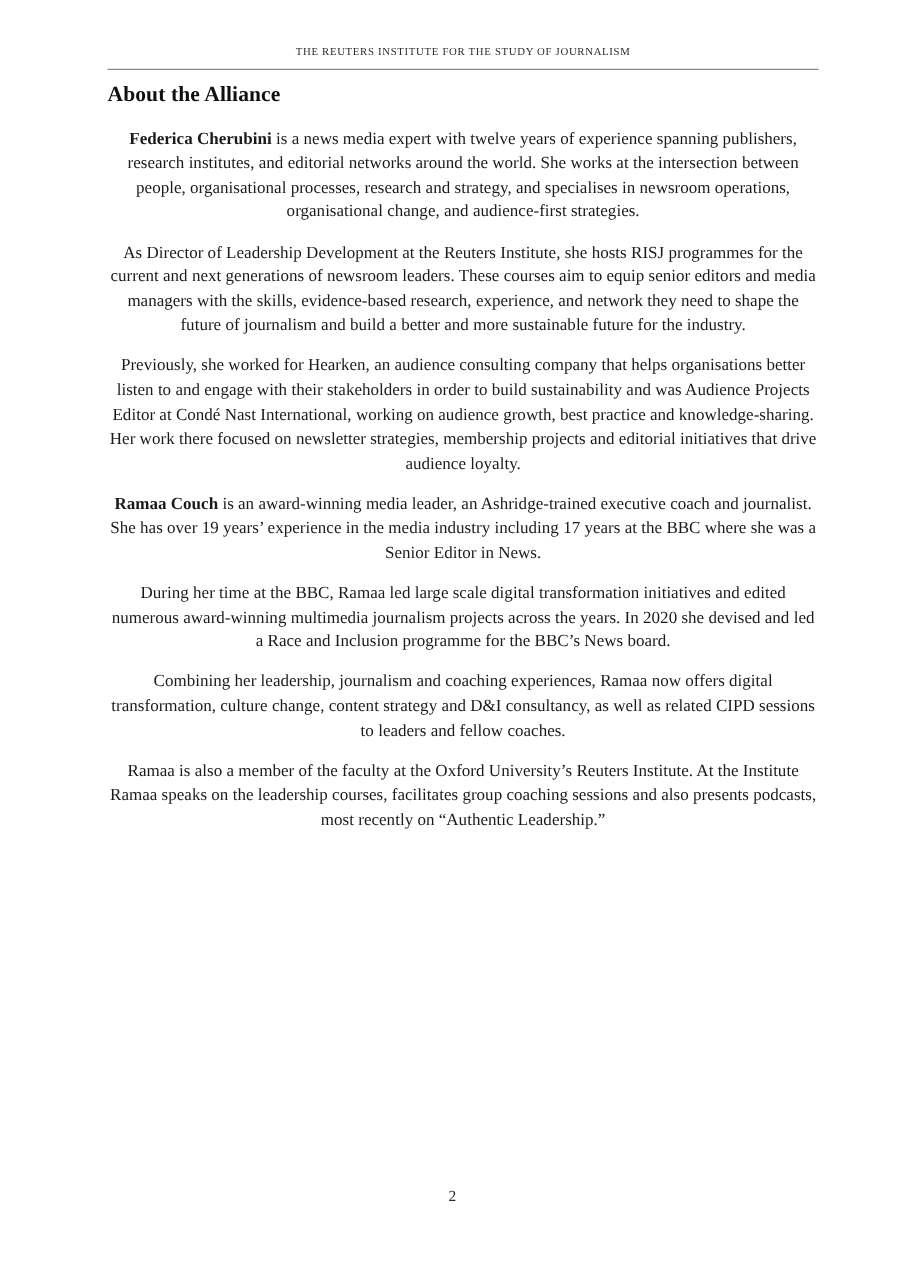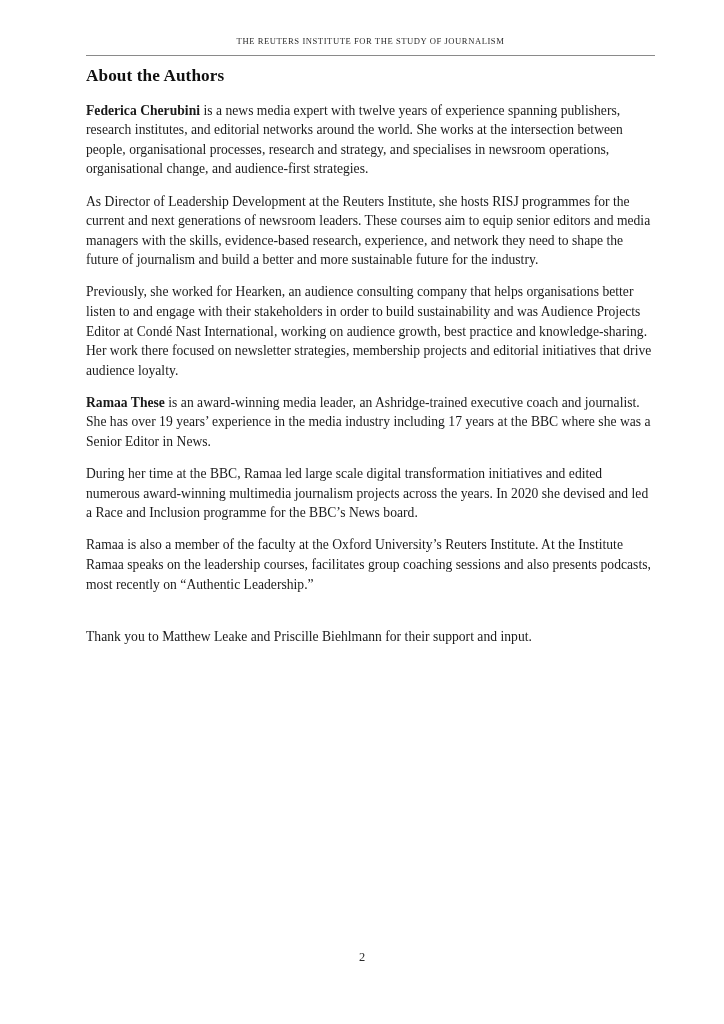--- a/index.html
+++ b/index.html
@@ -66,21 +66,21 @@
 
   h2.section-title.ack {
     margin-top: 0;
     margin-bottom: 19px;
   }
 
   p.body-para {
     font-size: 13.6px;
     line-height: 19.6px;
     margin: 0 0 12.5px 0;
-    text-align: left;
+    text-align: center;
     color: #1a1a1a;
     letter-spacing: 0.02px;
   }
   p.body-para:last-child { margin-bottom: 0; }
 
   .lead-name { font-weight: bold; }
 
   .block-gap-ack { height: 33px; }
 
   
@@ -99,44 +99,44 @@
 
 <div class="page">
 
   <div class="running-header">The Reuters Institute for the Study of Journalism</div>
 
   <div class="header-rule"></div>
 
   <div class="content">
 
     <section>
-      <h2 class="section-title">About the Authors</h2>
+      <h2 class="section-title">About the Alliance</h2>
 
       <p class="body-para"><span class="lead-name">Federica Cherubini</span><span> is a news media expert with twelve years of experience spanning publishers, research institutes, and editorial networks around the world. She works at the intersection between people, organisational processes, research and strategy, and specialises in newsroom operations, organisational change, and audience-first strategies.</span></p>
 
       <p class="body-para"><span>As Director of Leadership Development at the Reuters Institute, she hosts RISJ programmes for the current and next generations of newsroom leaders. These courses aim to equip senior editors and media managers with the skills, evidence-based research, experience, and network they need to shape the future of journalism and build a better and more sustainable future for the industry.</span></p>
 
       <p class="body-para"><span>Previously, she worked for Hearken, an audience consulting company that helps organisations better listen to and engage with their stakeholders in order to build sustainability and was Audience Projects Editor at Condé Nast International, working on audience growth, best practice and knowledge-sharing. Her work there focused on newsletter strategies, membership projects and editorial initiatives that drive audience loyalty.</span></p>
 
 
-      <p class="body-para"><span class="lead-name">Ramaa These</span><span> is an award-winning media leader, an Ashridge-trained executive coach and journalist. She has over 19 years’ experience in the media industry including 17 years at the BBC where she was a Senior Editor in News.</span></p>
+      <p class="body-para"><span class="lead-name">Ramaa Couch</span><span> is an award-winning media leader, an Ashridge-trained executive coach and journalist. She has over 19 years’ experience in the media industry including 17 years at the BBC where she was a Senior Editor in News.</span></p>
 
       <p class="body-para"><span>During her time at the BBC, Ramaa led large scale digital transformation initiatives and edited numerous award-winning multimedia journalism projects across the years. In 2020 she devised and led a Race and Inclusion programme for the BBC’s News board.</span></p>
 
+      <p class="body-para"><span>Combining her leadership, journalism and coaching experiences, Ramaa now offers digital transformation, culture change, content strategy and D&amp;I consultancy, as well as related CIPD sessions to leaders and fellow coaches.</span></p>
 
       <p class="body-para"><span>Ramaa is also a member of the faculty at the Oxford University’s Reuters Institute. At the Institute Ramaa speaks on the leadership courses, facilitates group coaching sessions and also presents podcasts, most recently on “Authentic Leadership.”</span></p>
 
     </section>
 
     <div class="block-gap-ack"></div>
 
     <section>
 
 
-      <p class="body-para"><span>Thank you to Matthew Leake and Priscille Biehlmann for their support and input.</span></p>
 
     </section>
 
   </div>
 
   <div class="page-number">2</div>
 
 </div>
 
 </body></html>

